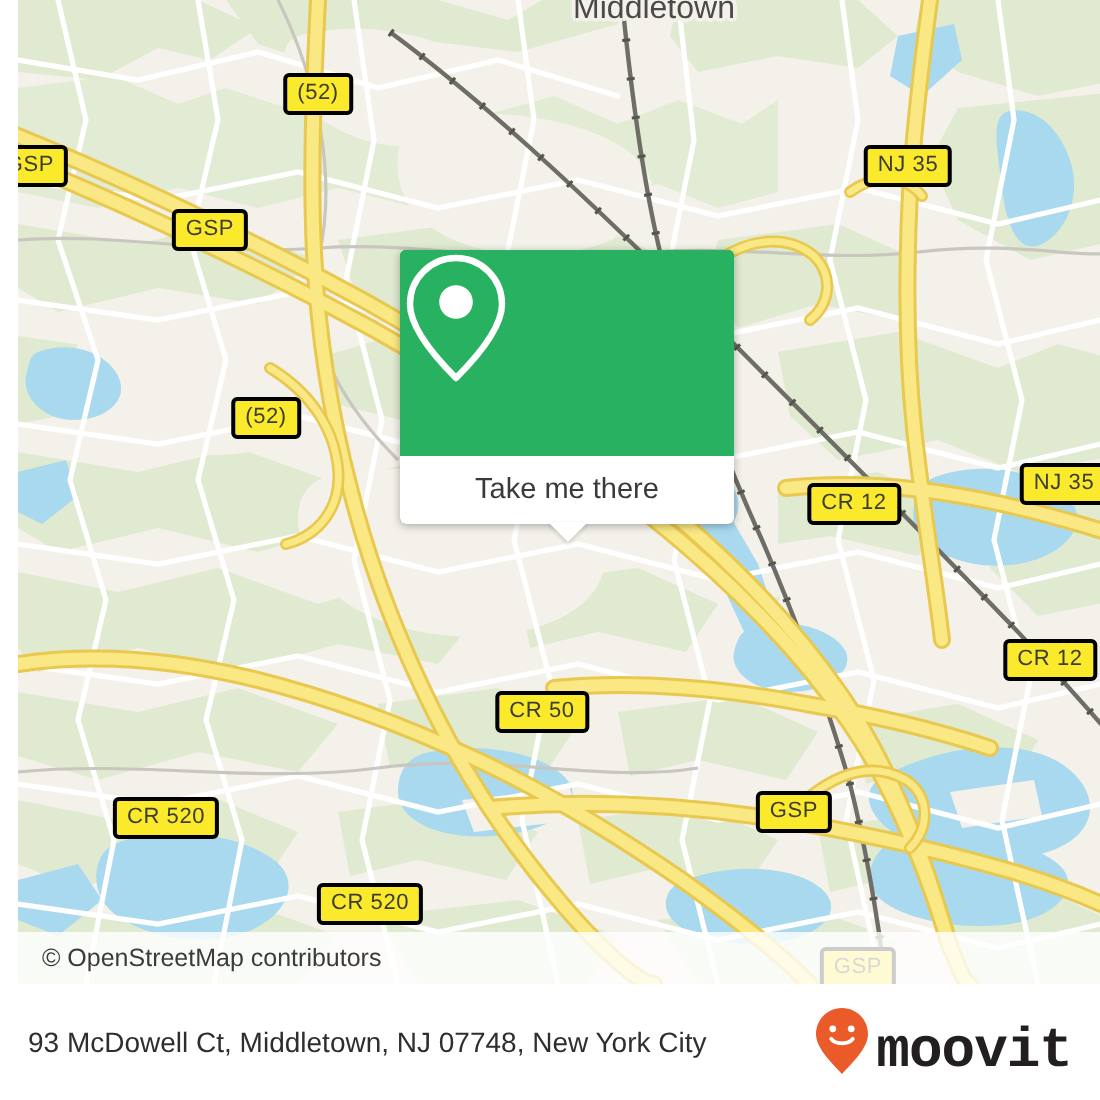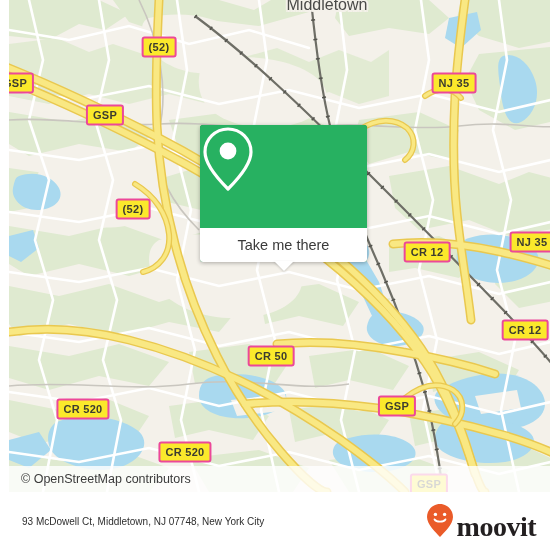--- a/index.html
+++ b/index.html
@@ -11,24 +11,24 @@
   .screen{position:relative;width:550px;height:550px;overflow:hidden;background:#fff;}
 
   
   .map{position:absolute;left:0;top:0;width:550px;height:492px;overflow:hidden;background:#f4f1ea;margin-left:9px;}
   .map svg{position:absolute;left:0;top:0;}
 
   
   .shield{
     position:absolute;
     background:#fbe92b;
-    border:2px solid #ec4899;
+    border:2px solid #000000;
     border-radius:3px;
     color:#3c3c30;
-    font-weight:bold;
+    font-weight:normal;
     font-size:11px;
     line-height:12px;
     padding:2px 5px 3px 5px;
     white-space:nowrap;
     letter-spacing:0.3px;
     transform:translate(-50%,-50%);
     font-family:"Liberation Sans", sans-serif;
   }
 
   
@@ -90,30 +90,29 @@
   
   .footer{
     position:absolute;left:0;top:492px;width:550px;height:58px;
     background:#ffffff;
     display:flex;align-items:center;
     box-sizing:border-box;
     padding:0 14px 0 14px;
   }
   .footer-address{
     flex:1 1 auto;
-    font-size:10px;color:#2e2e2e;line-height:19px;
+    font-size:14px;color:#2e2e2e;line-height:19px;
     padding-right:8px;
-    margin-left:8px;
   }
   .brand{
     flex:0 0 auto;display:flex;align-items:center;gap:3px;
   }
   .brand-word{
     font-size:28px;font-weight:bold;color:#231f20;letter-spacing:-0.5px;
-    font-family:Liberation Serif, serif;line-height:28px;margin-top:12px;
+    font-family:Liberation Mono, monospace;line-height:28px;margin-top:12px;
   }
 </style>
 </head>
 <body>
 
 <div class="screen">
 
   <div class="map">
     <svg width="550" height="492" viewBox="0 0 550 492">
       <rect x="0" y="0" width="550" height="492" fill="#f4f1ea"></rect>

